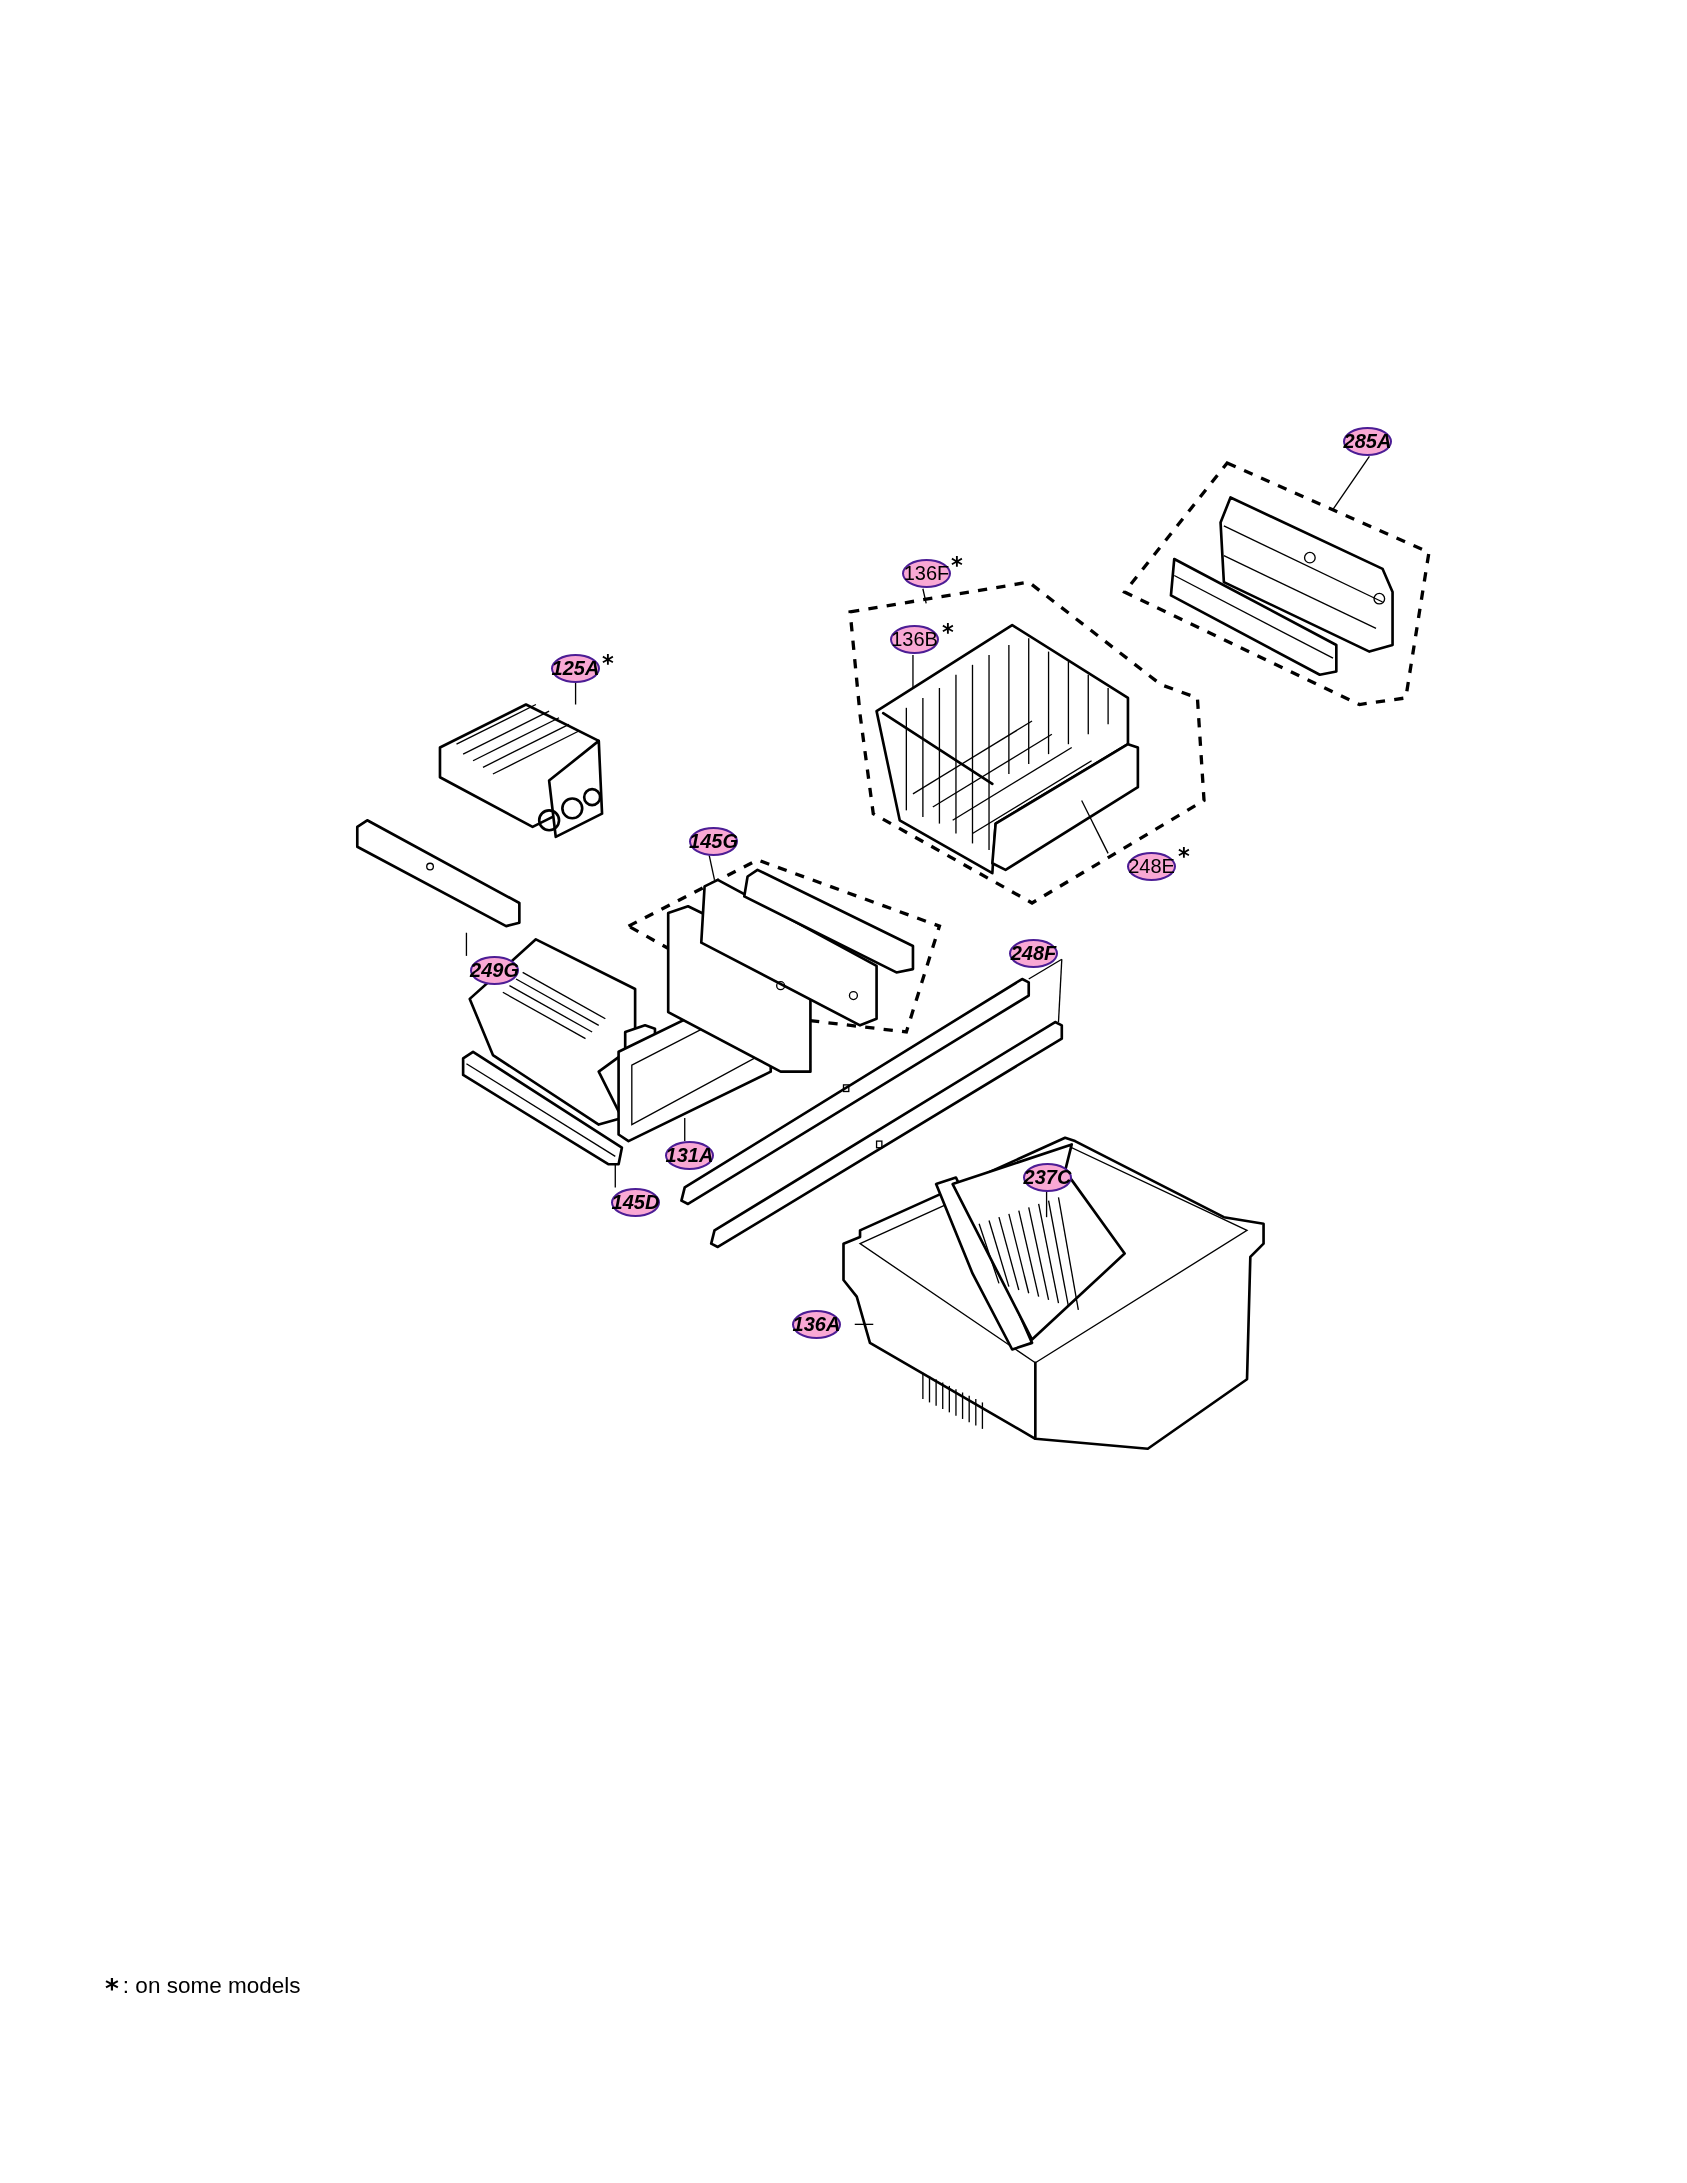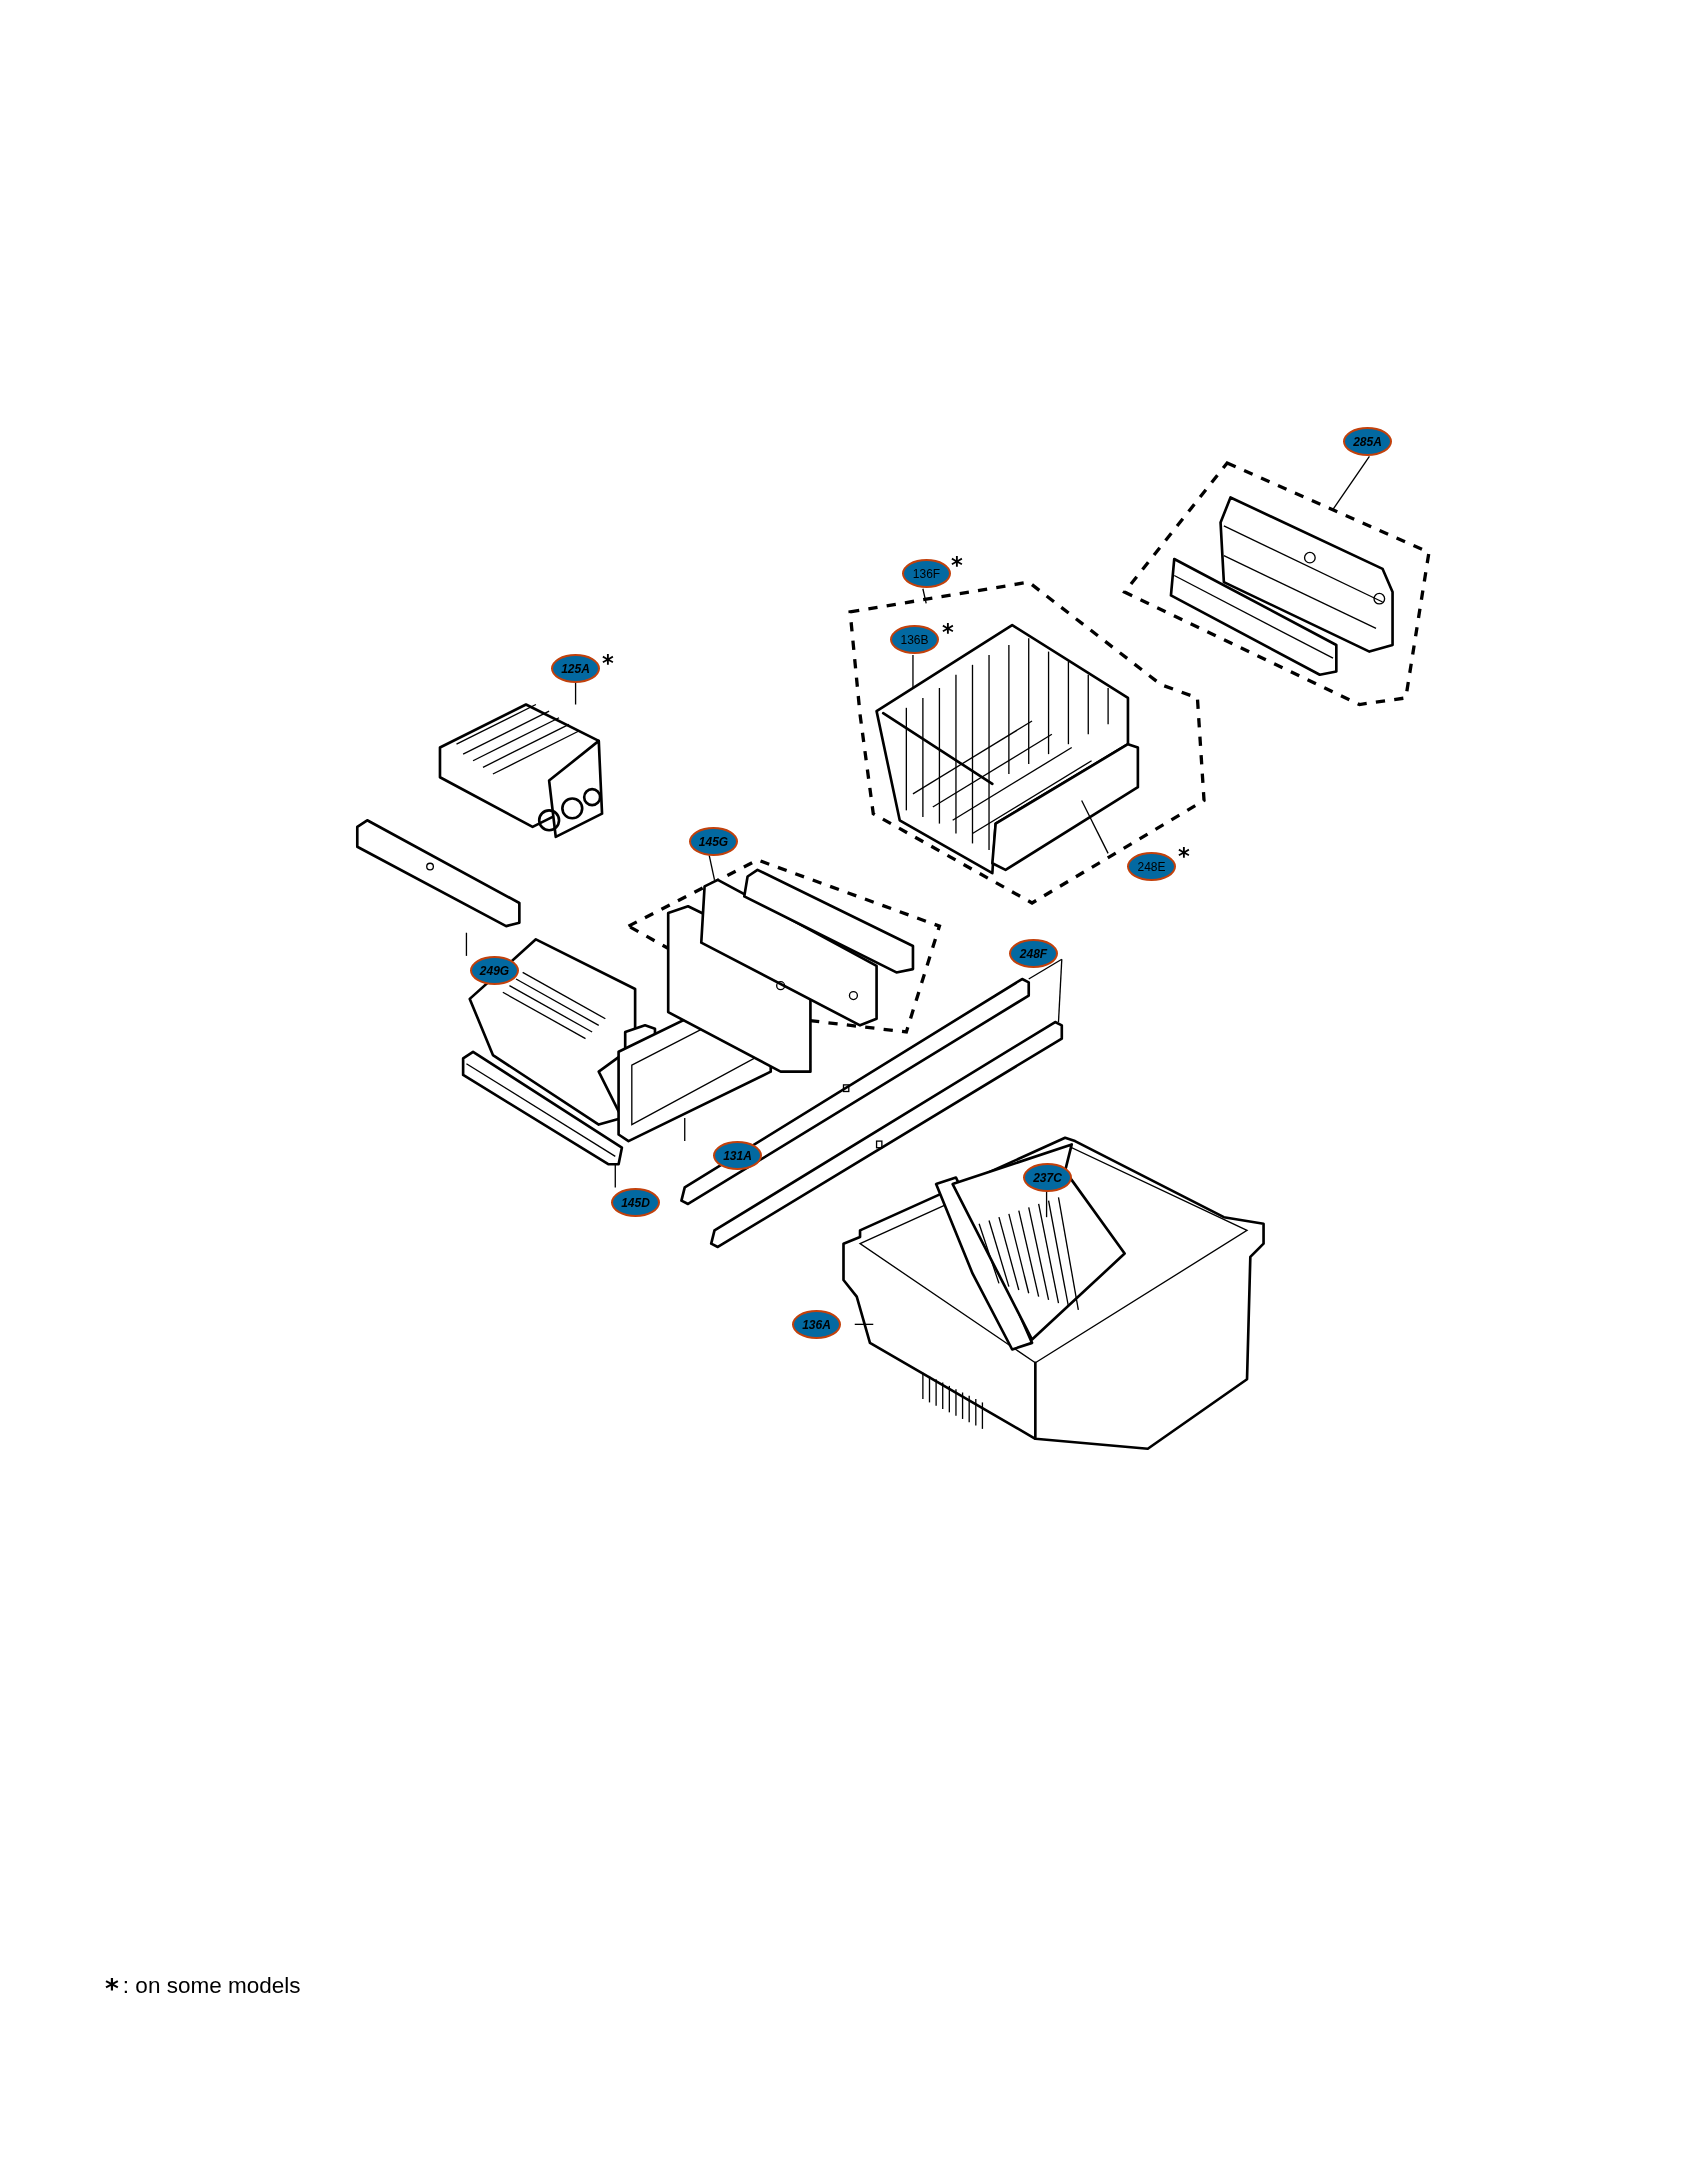--- a/index.html
+++ b/index.html
@@ -1,18 +1,18 @@
 <!DOCTYPE html>
 <html style="font-size:10.6px"><head>
 <meta charset="utf-8">
 <style>
   html, body { margin:0; padding:0; background:#ffffff; }
   body { width:1687px; height:2183px; position:relative; overflow:hidden; font-family:"Liberation Sans", sans-serif; }
   #diagram { position:absolute; left:0; top:0; width:1687px; height:2183px; }
-  .callout { position:absolute; border:2px solid #c2410c; border-radius:50%; background:#0369a1; display:flex; align-items:center; justify-content:center; font-family:"Liberation Sans", sans-serif; font-size:12px; color:#000; box-sizing:border-box; }
+  .callout { position:absolute; border:2px solid #4c1d95; border-radius:50%; background:#f9a8d4; display:flex; align-items:center; justify-content:center; font-family:"Liberation Sans", sans-serif; font-size:20px; color:#000; box-sizing:border-box; }
   .callout.bold { font-weight:bold; font-style:italic; }
   .star { position:absolute; font-size:22.5px; font-weight:bold; color:#000; font-family:"DejaVu Sans", sans-serif; line-height:1; }
   .footnote { position:absolute; left:105px; top:1968px; font-size:22.5px; color:#000; font-family:"Liberation Sans", sans-serif; display:flex; align-items:baseline; gap:4px; }
   .footnote .fstar { font-size:26.5px; font-weight:bold; font-family:"DejaVu Sans", sans-serif; position:relative; top:5.3px; }
   svg .ln { stroke:#000; fill:none; stroke-width:4; stroke-linejoin:round; stroke-linecap:round; }
   svg .thin { stroke:#000; fill:none; stroke-width:2; }
   svg .leader { stroke:#000; fill:none; stroke-width:2; }
   svg .dash { stroke:#000; fill:none; stroke-width:5; stroke-dasharray:14 14; }
   svg .fillw { fill:#fff; }
 </style>
@@ -172,21 +172,21 @@
 
 <div class="callout bold" style="left:551px;top:654px;width:49px;height:29px;text-align:right;">125A</div>
 <div class="star" style="left:602px;top:652px;">*</div>
 
 <div class="callout bold" style="left:689px;top:827px;width:49px;height:29px;">145G</div>
 
 <div class="callout bold" style="left:470px;top:956px;width:49px;height:29px;">249G</div>
 
 <div class="callout bold" style="left:993px;top:939px;width:49px;height:29px;margin-left:16px;">248F</div>
 
-<div class="callout bold" style="left:665px;top:1141px;width:49px;height:29px;margin-left:48px;">131A</div>
+<div class="callout bold" style="left:665px;top:1141px;width:49px;height:29px;">131A</div>
 
 <div class="callout bold" style="left:591px;top:1188px;width:49px;height:29px;margin-left:20px;">145D</div>
 
 <div class="callout bold" style="left:1023px;top:1163px;width:49px;height:29px;text-align:right;">237C</div>
 
 <div class="callout bold" style="left:792px;top:1310px;width:49px;height:29px;">136A</div>
 
 <div class="footnote">
   <span class="fstar">*</span>
   <span>: on some models</span>

